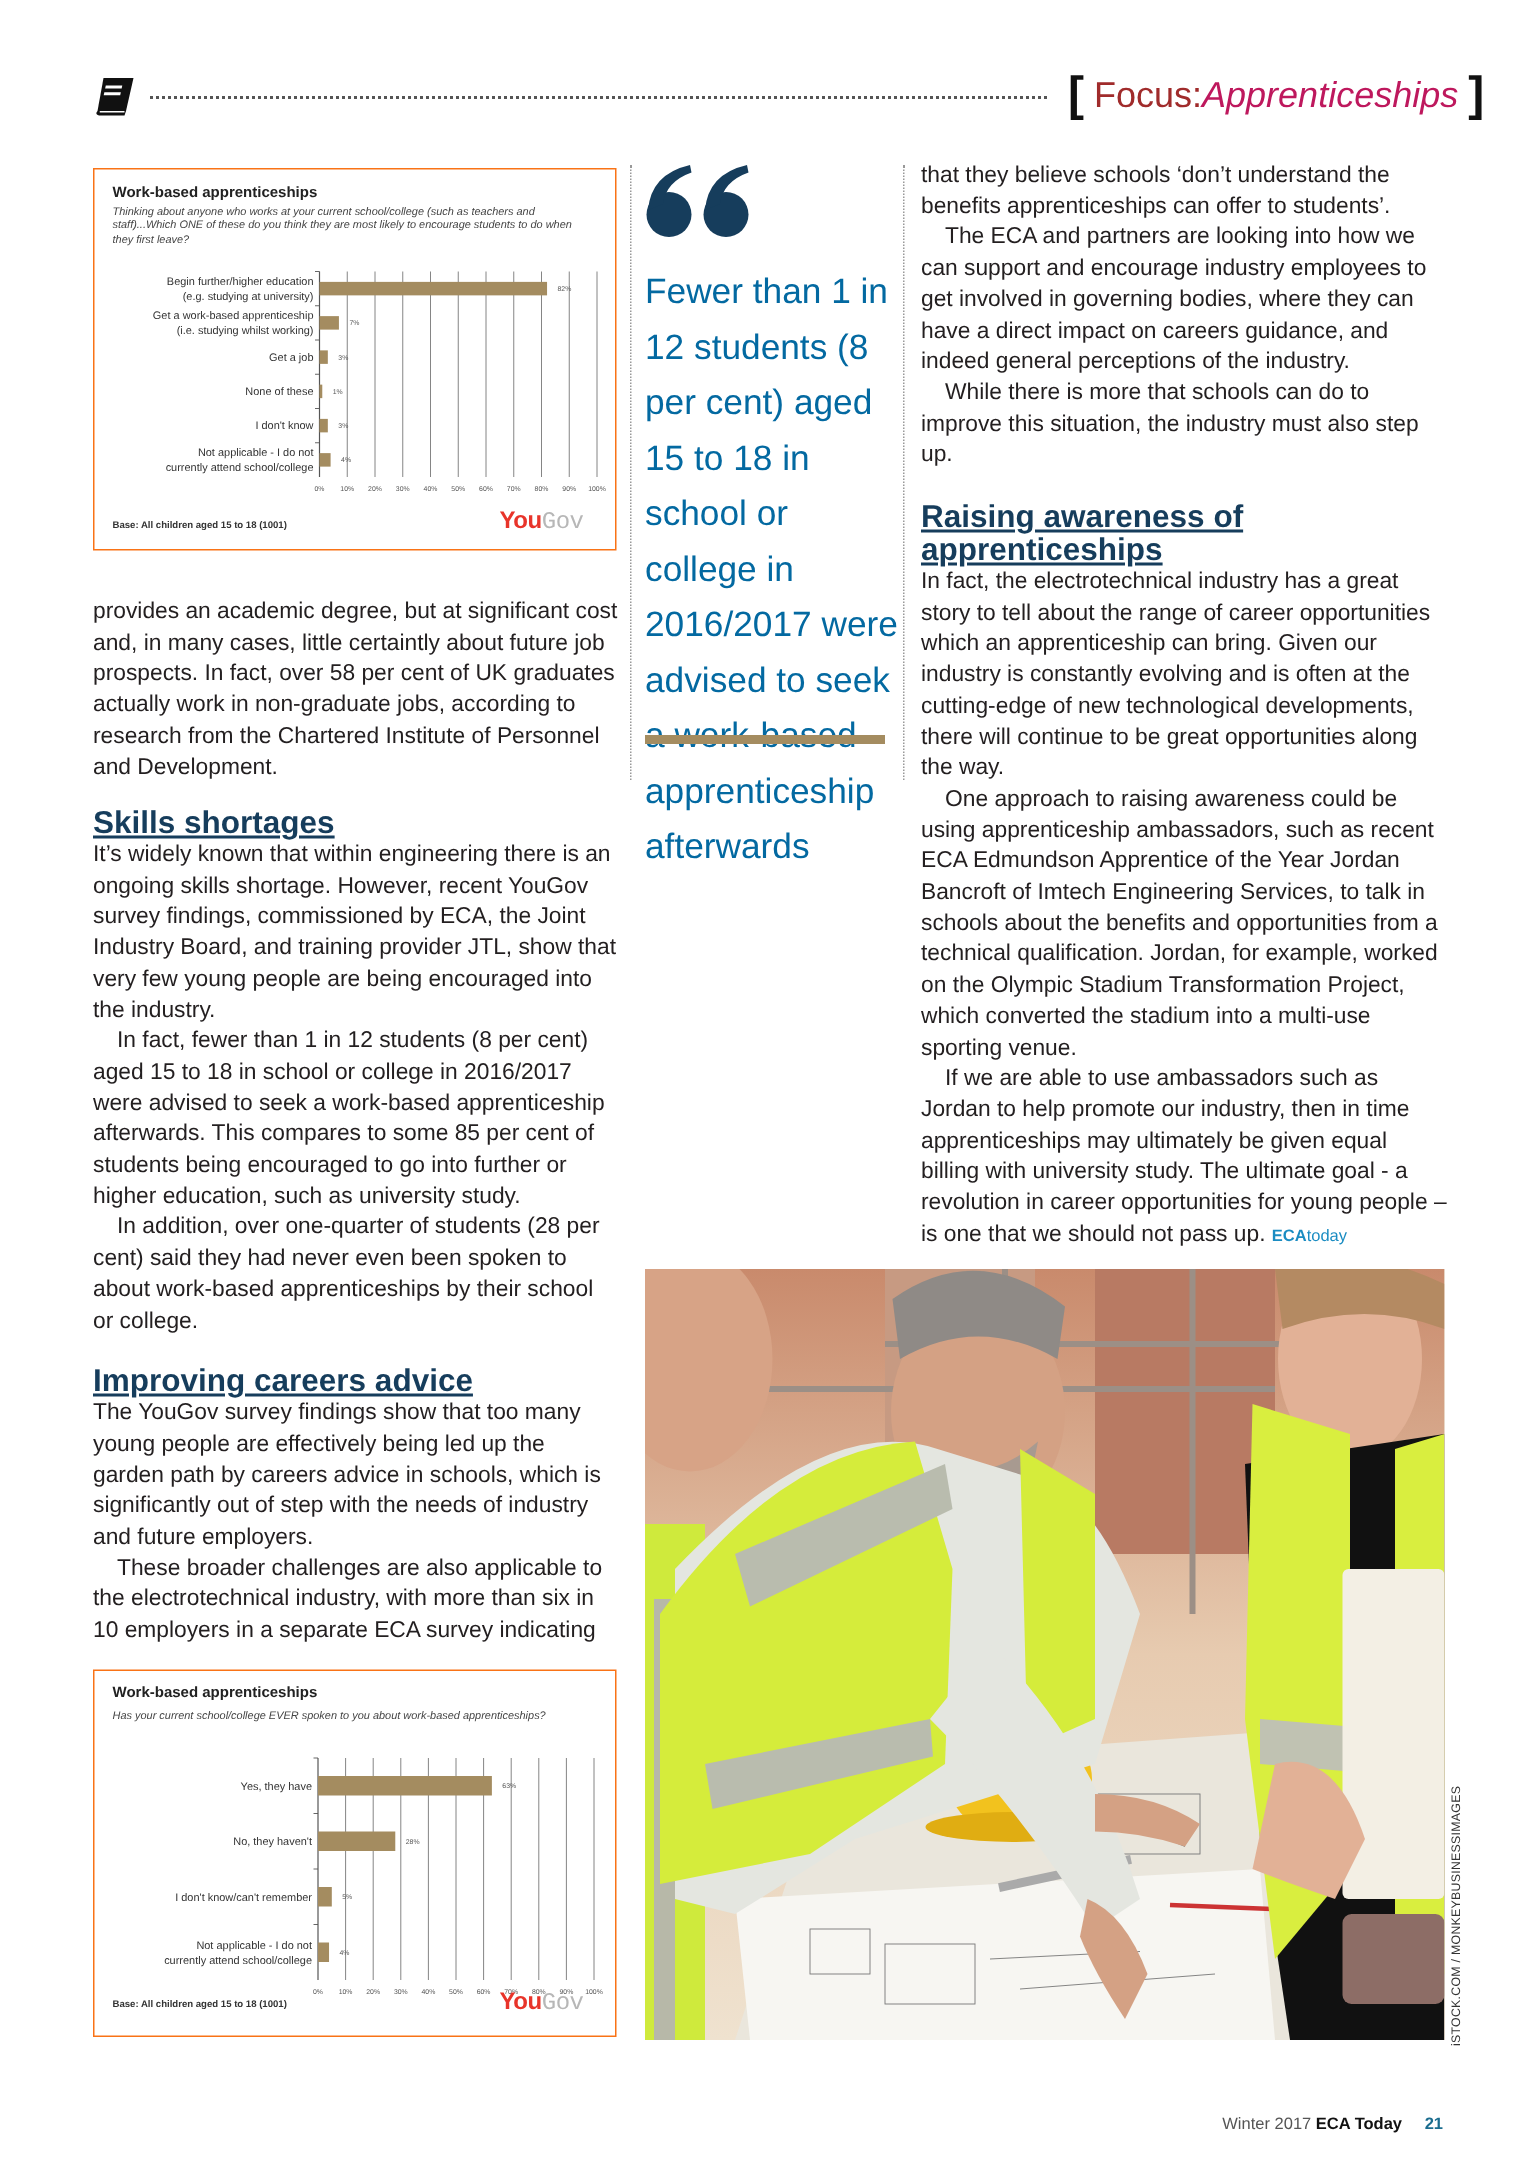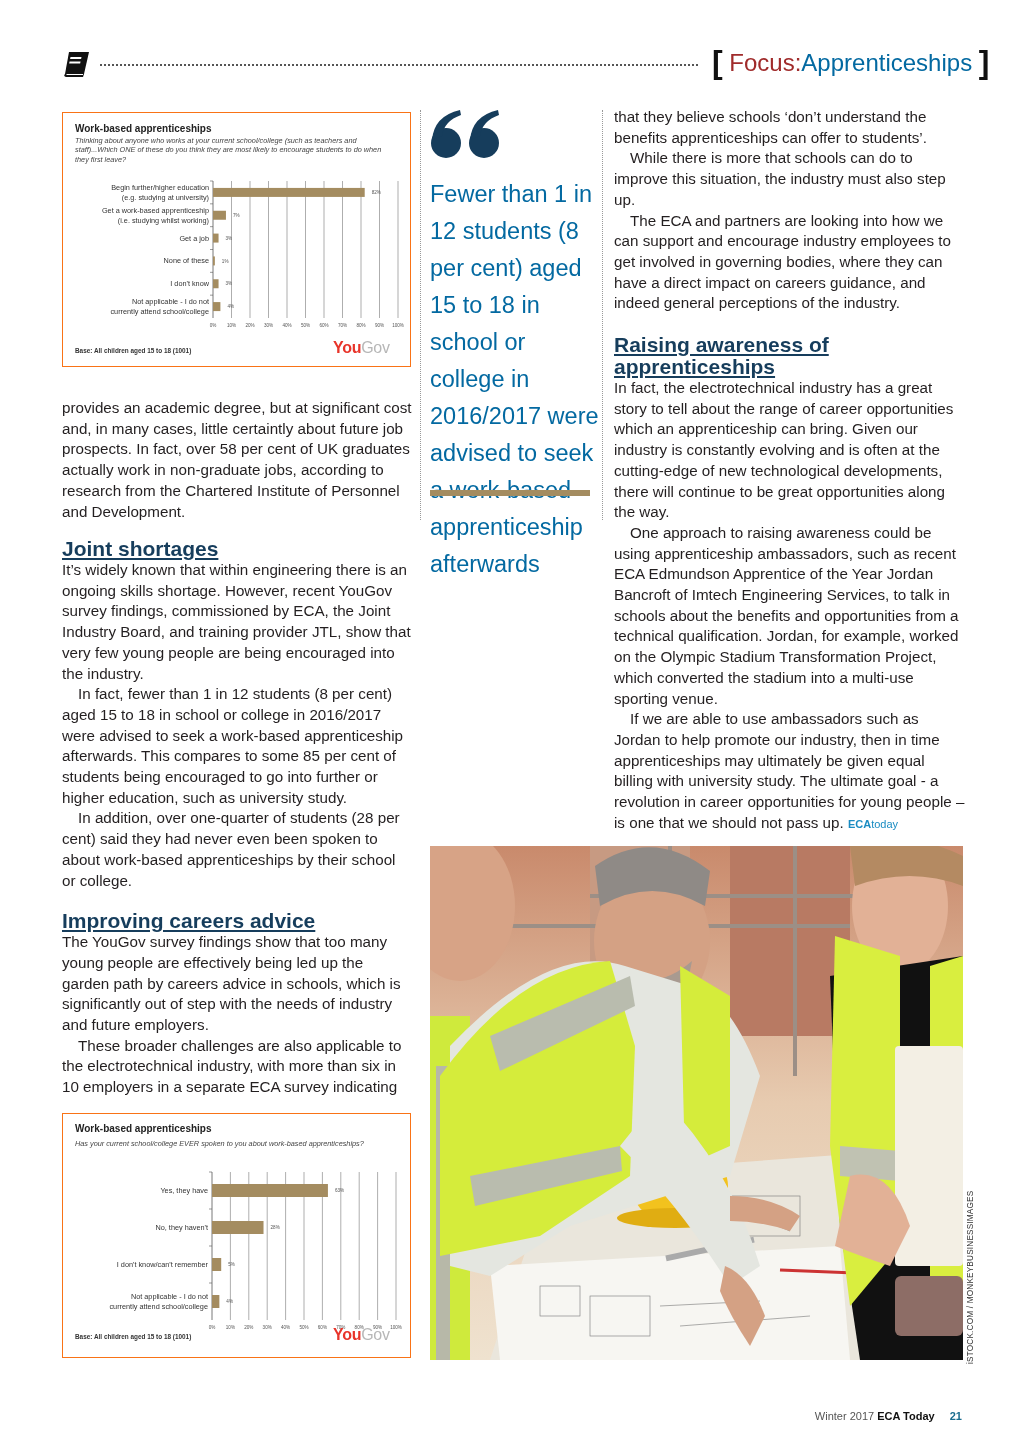--- a/index.html
+++ b/index.html
@@ -5,21 +5,21 @@
   * { box-sizing: border-box; margin: 0; padding: 0; }
   html, body { width: 1024px; height: 1448px; background: #ffffff; overflow: hidden; }
   body { position: relative; font-family: "Liberation Sans", sans-serif; color: #231f20; }
 
   
   .hdr-icon { position: absolute; left: 62px; top: 50px; width: 30px; height: 28px; }
   .hdr-dots { position: absolute; left: 100px; top: 64px; width: 598px; border-top: 2px dotted #555; }
   .hdr-section { position: absolute; left: 712px; top: 44px; font-size: 24px; line-height: 36px; white-space: nowrap; }
   .hdr-section .br { font-weight: bold; font-size: 32px; color: #111; vertical-align: -2px; }
   .hdr-section .focus { color: #a02b2b; }
-  .hdr-section .topic { color: #0369a1; }
+  .hdr-section .topic { color: #be185d; font-style: italic; }
 
   
   .col { position: absolute; font-size: 15.2px; line-height: 20.7px; color: #231f20; }
   .col p { margin: 0; }
   .col p.ind { text-indent: 16px; }
   .col h2 { font-size: 21px; line-height: 22px; color: #163d5c; font-weight: bold; margin: 0; text-decoration: underline; }
   .col-left-top { left: 62px; top: 398px; width: 350px; }
   .col-left-bot { left: 62px; top: 538px; width: 350px; }
   .col-right { left: 614px; top: 107px; width: 352px; }
   .eca-sign { font-weight: bold; color: #1a8cc2; font-size: 11px; }
@@ -34,21 +34,21 @@
 
   
   .chart-box { position: absolute; border: 1px solid #f97316; background: #fff; }
   .chart1 { left: 62px; top: 112px; width: 349px; height: 255px; }
   .chart2 { left: 62px; top: 1113px; width: 349px; height: 245px; }
   .chart-title { position: absolute; left: 12px; font-weight: bold; font-size: 10px; color: #222; }
   .chart-sub { position: absolute; left: 12px; font-style: italic; font-size: 7.3px; line-height: 9.3px; color: #444; }
   .chart-base { position: absolute; left: 12px; font-size: 6.4px; font-weight: bold; color: #333; }
   .yougov { position: absolute; font-weight: bold; font-size: 16px; letter-spacing: -0.3px; }
   .yougov .you { color: #e8342a; }
-  .yougov .gov { color: #b7b7b7; font-weight: normal; }
+  .yougov .gov { color: #b7b7b7; font-weight: normal; font-family: Liberation Mono, monospace; }
   .chart-svg { position: absolute; left: 0; top: 0; overflow: visible; }
   .cat-label { font-size: 7.3px; fill: #333; font-family: "Liberation Sans", sans-serif; }
   .val-label { font-size: 4.6px; fill: #555; font-family: "Liberation Sans", sans-serif; }
   .tick-label { font-size: 4.6px; fill: #555; font-family: "Liberation Sans", sans-serif; }
 
   
   .photo { position: absolute; left: 430px; top: 846px; width: 533px; height: 514px; overflow: hidden; background: #d8bda0; }
   .credit { position: absolute; left: 966px; top: 1364px; transform-origin: 0 0; transform: rotate(-90deg); font-size: 8.2px; letter-spacing: 0.2px; color: #333; white-space: nowrap; }
 
   
@@ -131,21 +131,21 @@
     </svg>
   <div class="chart-base" style="top:234px">Base: All children aged 15 to 18 (1001)</div>
   <div class="yougov" style="left:270px;top:226px"><span class="you">You</span><span class="gov">Gov</span></div>
 </div>
 
 <div class="col col-left-top">
   <p>provides an academic degree, but at significant cost and, in many cases, little certaintly about future job prospects. In fact, over 58 per cent of UK graduates actually work in non-graduate jobs, according to research from the Chartered Institute of Personnel and Development.</p>
 </div>
 
 <div class="col col-left-bot">
-  <h2>Joint shortages</h2>
+  <h2>Skills shortages</h2>
   <p>It’s widely known that within engineering there is an ongoing skills shortage. However, recent YouGov survey findings, commissioned by ECA, the Joint Industry Board, and training provider JTL, show that very few young people are being encouraged into the industry.</p>
   <p class="ind">In fact, fewer than 1 in 12 students (8 per cent) aged 15 to 18 in school or college in 2016/2017 were advised to seek a work-based apprenticeship afterwards. This compares to some 85 per cent of students being encouraged to go into further or higher education, such as university study.</p>
   <p class="ind">In addition, over one-quarter of students (28 per cent) said they had never even been spoken to about work-based apprenticeships by their school or college.</p>
   <h2 style="margin-top:19px">Improving careers advice</h2>
   <p>The YouGov survey findings show that too many young people are effectively being led up the garden path by careers advice in schools, which is significantly out of step with the needs of industry and future employers.</p>
   <p class="ind">These broader challenges are also applicable to the electrotechnical industry, with more than six in 10 employers in a separate ECA survey indicating</p>
 </div>
 
 <div class="vrule-dots" style="left:420px;top:110px;height:410px"></div>
 <div class="vrule-dots" style="left:602px;top:110px;height:410px"></div>
@@ -158,22 +158,22 @@
       <circle cx="56" cy="33" r="15"></circle>
       <path d="M42 30 Q44 6 70 0 L71 5 Q54 11 52 26 Z"></path>
     </g>
   </svg>
 </div>
 <div class="pull-quote">Fewer than 1 in 12 students (8 per cent) aged 15 to 18 in school or college in 2016/2017 were advised to seek a work-based apprenticeship afterwards</div>
 <div class="pull-bar"></div>
 
 <div class="col col-right">
   <p>that they believe schools ‘don’t understand the benefits apprenticeships can offer to students’.</p>
+  <p class="ind">The ECA and partners are looking into how we can support and encourage industry employees to get involved in governing bodies, where they can have a direct impact on careers guidance, and indeed general perceptions of the industry.</p>
   <p class="ind">While there is more that schools can do to improve this situation, the industry must also step up.</p>
-  <p class="ind">The ECA and partners are looking into how we can support and encourage industry employees to get involved in governing bodies, where they can have a direct impact on careers guidance, and indeed general perceptions of the industry.</p>
   <h2 style="margin-top:20px">Raising awareness of apprenticeships</h2>
   <p>In fact, the electrotechnical industry has a great story to tell about the range of career opportunities which an apprenticeship can bring. Given our industry is constantly evolving and is often at the cutting-edge of new technological developments, there will continue to be great opportunities along the way.</p>
   <p class="ind">One approach to raising awareness could be using apprenticeship ambassadors, such as recent ECA Edmundson Apprentice of the Year Jordan Bancroft of Imtech Engineering Services, to talk in schools about the benefits and opportunities from a technical qualification. Jordan, for example, worked on the Olympic Stadium Transformation Project, which converted the stadium into a multi-use sporting venue.</p>
   <p class="ind"><span>If we are able to use ambassadors such as Jordan to help promote our industry, then in time apprenticeships may ultimately be given equal billing with university study. The ultimate goal - a revolution in career opportunities for young people – is one that we should not pass up.</span> <span class="eca-sign"><span>ECA</span><span class="t">today</span></span></p>
 </div>
 
 <div class="chart-box chart2">
   <div class="chart-title" style="top:9px">Work-based apprenticeships</div>
   <div class="chart-sub" style="top:25px;width:330px">Has your current school/college EVER spoken to you about work-based apprenticeships?</div>
   <svg class="chart-svg" width="349" height="245">

